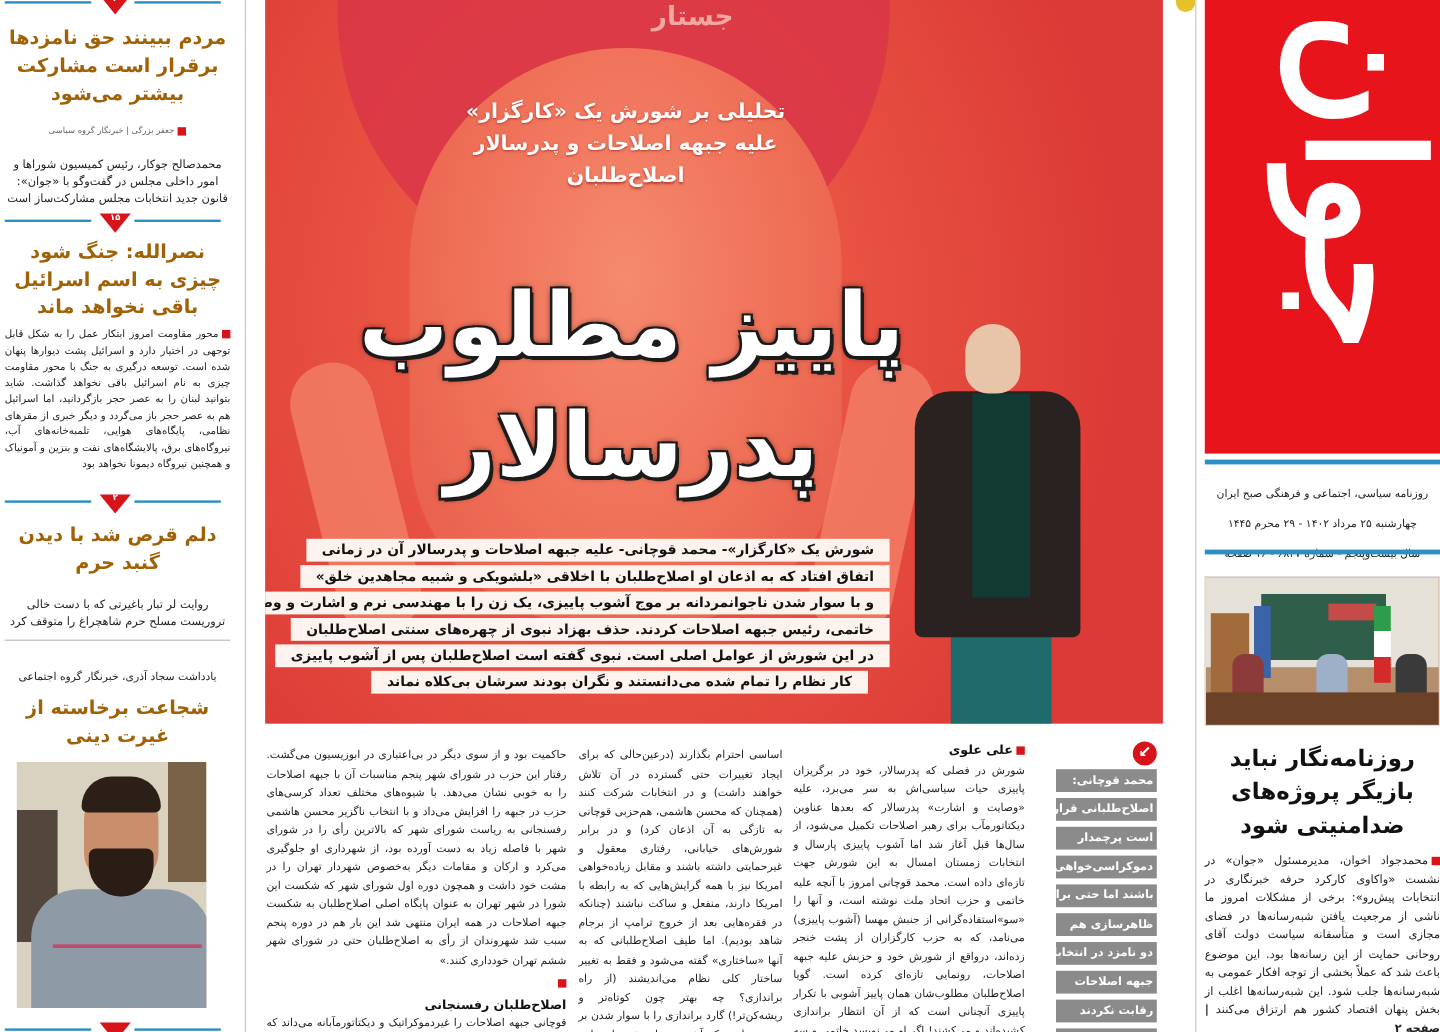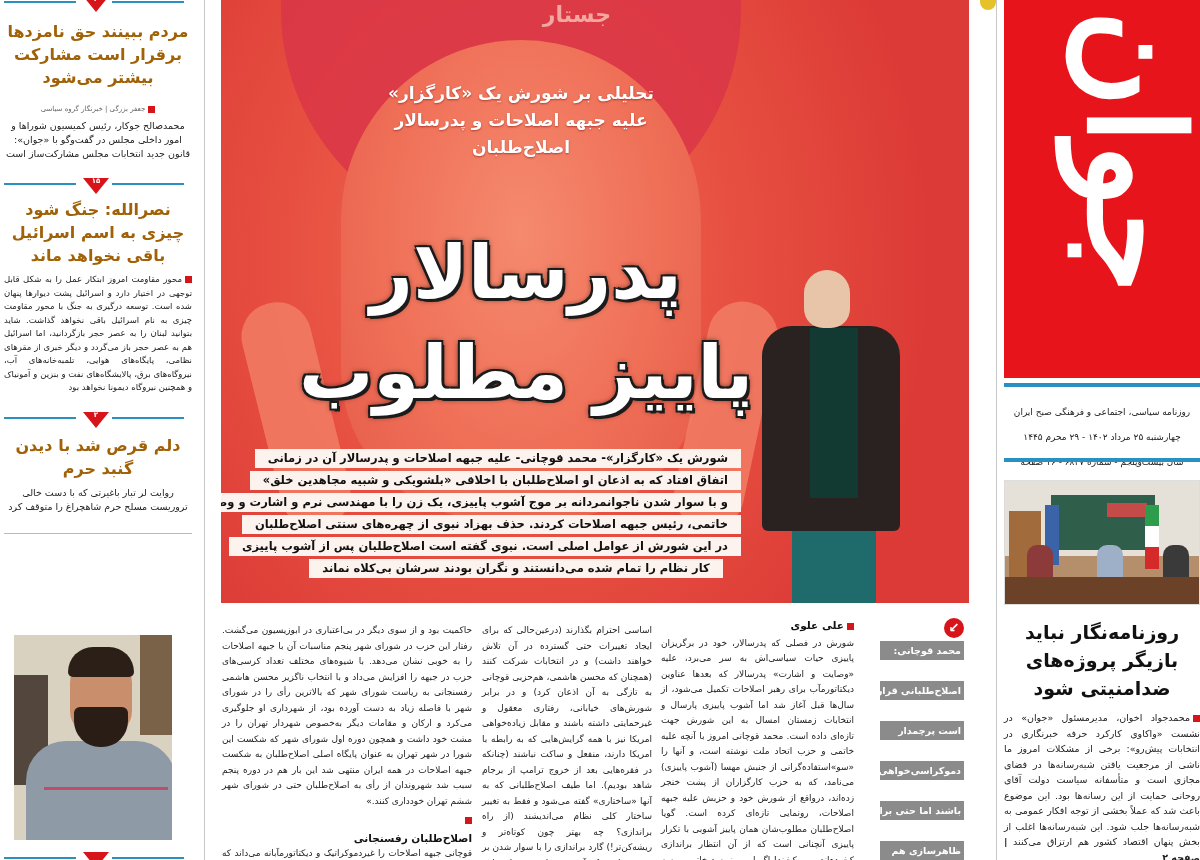--- a/index.html
+++ b/index.html
@@ -42,21 +42,21 @@
   .sec-divider { position: absolute; left: 4px; width: 180px; height: 14px; }
   .sec-divider .line { position: absolute; top: 5px; height: 2px; background: #2a8fc1; }
   .sec-divider .line.l { left: 0; width: 72px; }
   .sec-divider .line.r { right: 0; width: 72px; }
   .sec-divider .tri { position: absolute; left: 79px; top: 0; width: 0; height: 0; border-left: 13px solid transparent; border-right: 13px solid transparent; border-top: 16px solid #d7141a; }
   .sec-divider .num { position: absolute; left: 79px; top: -1px; width: 26px; text-align: center; font-size: 7px; color: #fff; font-weight: bold; }
 
   .left-story { position: absolute; left: 4px; width: 188px; text-align: center; }
   .left-story h3 { font-size: 16px; line-height: 23px; font-weight: bold; color: #a16207; }
   .left-story .byline { font-size: 7px; color: #666; margin-top: 16px; }
-  .left-story .lead { font-size: 9.5px; line-height: 14px; margin-top: 6px; color: #222; }
+  .left-story .lead { font-size: 9.5px; line-height: 14px; margin-top: 18px; color: #222; }
   .left-story .body { font-size: 8.5px; line-height: 13.5px; margin-top: 6px; text-align: justify; color: #222; }
   .left-sep { position: absolute; left: 4px; width: 188px; height: 1px; background: #bbb; }
 
   .portrait { position: absolute; left: 14px; top: 635px; width: 158px; height: 205px; background: #d9d2c0; overflow: hidden; }
   .portrait .bgdoor { position: absolute; right: 0; top: 0; width: 32px; height: 100px; background: #7a6248; }
   .portrait .bgleft { position: absolute; left: 0; top: 40px; width: 34px; height: 110px; background: #53463c; }
   .portrait .head { position: absolute; left: 56px; top: 18px; width: 62px; height: 82px; background: #c98f6c; border-radius: 30px 30px 24px 24px; }
   .portrait .hair { position: absolute; left: 54px; top: 12px; width: 66px; height: 30px; background: #2c1f18; border-radius: 30px 30px 6px 6px; }
   .portrait .beard { position: absolute; left: 60px; top: 72px; width: 54px; height: 40px; background: #2a1d16; border-radius: 6px 6px 26px 26px; }
   .portrait .shirt { position: absolute; left: 12px; top: 106px; width: 150px; height: 110px; background: #8e9aa6; border-radius: 40px 40px 0 0; }
@@ -89,21 +89,21 @@
   .col { position: absolute; top: 618px; font-size: 9px; line-height: 15.5px; text-align: justify; color: #222; }
   .col p { margin: 0; }
   .col .author { font-weight: bold; font-size: 10.5px; color: #111; margin-bottom: 2px; }
   .col .subhead { font-weight: bold; font-size: 10.5px; color: #111; margin-top: 8px; }
   .col-a { left: 661px; width: 193px; }
   .col-b { left: 482px; width: 170px; }
   .col-c { left: 222px; width: 250px; }
 
   .quote-box { position: absolute; left: 880px; top: 618px; width: 84px; }
   .quote-box .arrow-badge { width: 20px; height: 20px; border-radius: 50%; background: #d7141a; color: #fff; font-size: 13px; line-height: 20px; text-align: center; margin: 0 0 3px auto; font-weight: bold; }
-  .quote-box .qline { display: block; background: #8b8b8b; color: #fff; font-size: 9.5px; line-height: 17px; height: 19px; padding: 1px 3px; margin-bottom: 21px; white-space: nowrap; overflow: hidden; text-align: right; font-weight: bold; }
+  .quote-box .qline { display: block; background: #8b8b8b; color: #fff; font-size: 9.5px; line-height: 17px; height: 19px; padding: 1px 3px; margin-bottom: 5px; white-space: nowrap; overflow: hidden; text-align: right; font-weight: bold; }
 
   .small-seal { position: absolute; left: 980px; top: 0; width: 16px; height: 10px; background: #e6c22a; border-radius: 0 0 8px 8px; }
 </style>
 </head>
 <body>
 
 <div class="small-seal"></div>
 
 <div class="masthead">
   <div class="logo-box">
@@ -170,20 +170,25 @@
     <div class="line l"></div>
       <div class="line r"></div>
     <div class="tri"></div>
     <div class="num">۲</div>
   </div>
   <div class="left-story" style="top:434px">
     <h3>دلم قرص شد با دیدن گنبد حرم</h3>
     <div class="lead">روایت لر تبار باغیرتی که با دست خالی تروریست مسلح حرم شاهچراغ را متوقف کرد</div>
   </div>
   <div class="left-sep" style="top:533px"></div>
+  <div class="left-story" style="top:540px">
+    <div class="lead" style="font-size:9px">یادداشت سجاد آذری، خبرنگار گروه اجتماعی</div>
+    <h3 style="margin-top:6px">شجاعت برخاسته از غیرت دینی</h3>
+    <div class="byline" style="color:#333">صفحه ۳</div>
+  </div>
 
   <div class="portrait">
     <div class="bgleft"></div>
     <div class="bgdoor"></div>
     <div class="shirt"></div>
     <div class="stripe"></div>
     <div class="head"></div>
     <div class="hair"></div>
     <div class="beard"></div>
   </div>
@@ -198,22 +203,22 @@
 <div class="feature">
   <div class="bg-wash"></div>
   <div class="turban"></div>
   <div class="face"></div>
   <div class="hand h1"></div>
   <div class="hand h2"></div>
 
   <div class="kicker-label">جستار</div>
   <div class="sub-head">تحلیلی بر شورش یک «کارگزار» علیه جبهه اصلاحات و پدرسالار اصلاح‌طلبان</div>
   <div class="main-head">
+    <div>پاییز مطلوب</div>
     <div>پدرسالار</div>
-    <div>پاییز مطلوب</div>
   </div>
 
   <div class="lead-box">
     <span>شورش یک «کارگزار»- محمد قوچانی- علیه جبهه اصلاحات و پدرسالار آن در زمانی</span><br>
     <span>اتفاق افتاد که به اذعان او اصلاح‌طلبان با اخلاقی «بلشویکی و شبیه مجاهدین خلق»</span><br>
     <span>و با سوار شدن ناجوانمردانه بر موج آشوب پاییزی، یک زن را با مهندسی نرم و اشارت و وصایت</span><br>
     <span>خاتمی، رئیس جبهه اصلاحات کردند. حذف بهزاد نبوی از چهره‌های سنتی اصلاح‌طلبان</span><br>
     <span>در این شورش از عوامل اصلی است. نبوی گفته است اصلاح‌طلبان پس از آشوب پاییزی</span><br>
     <span>کار نظام را تمام شده می‌دانستند و نگران بودند سرشان بی‌کلاه نماند</span>
   </div>

